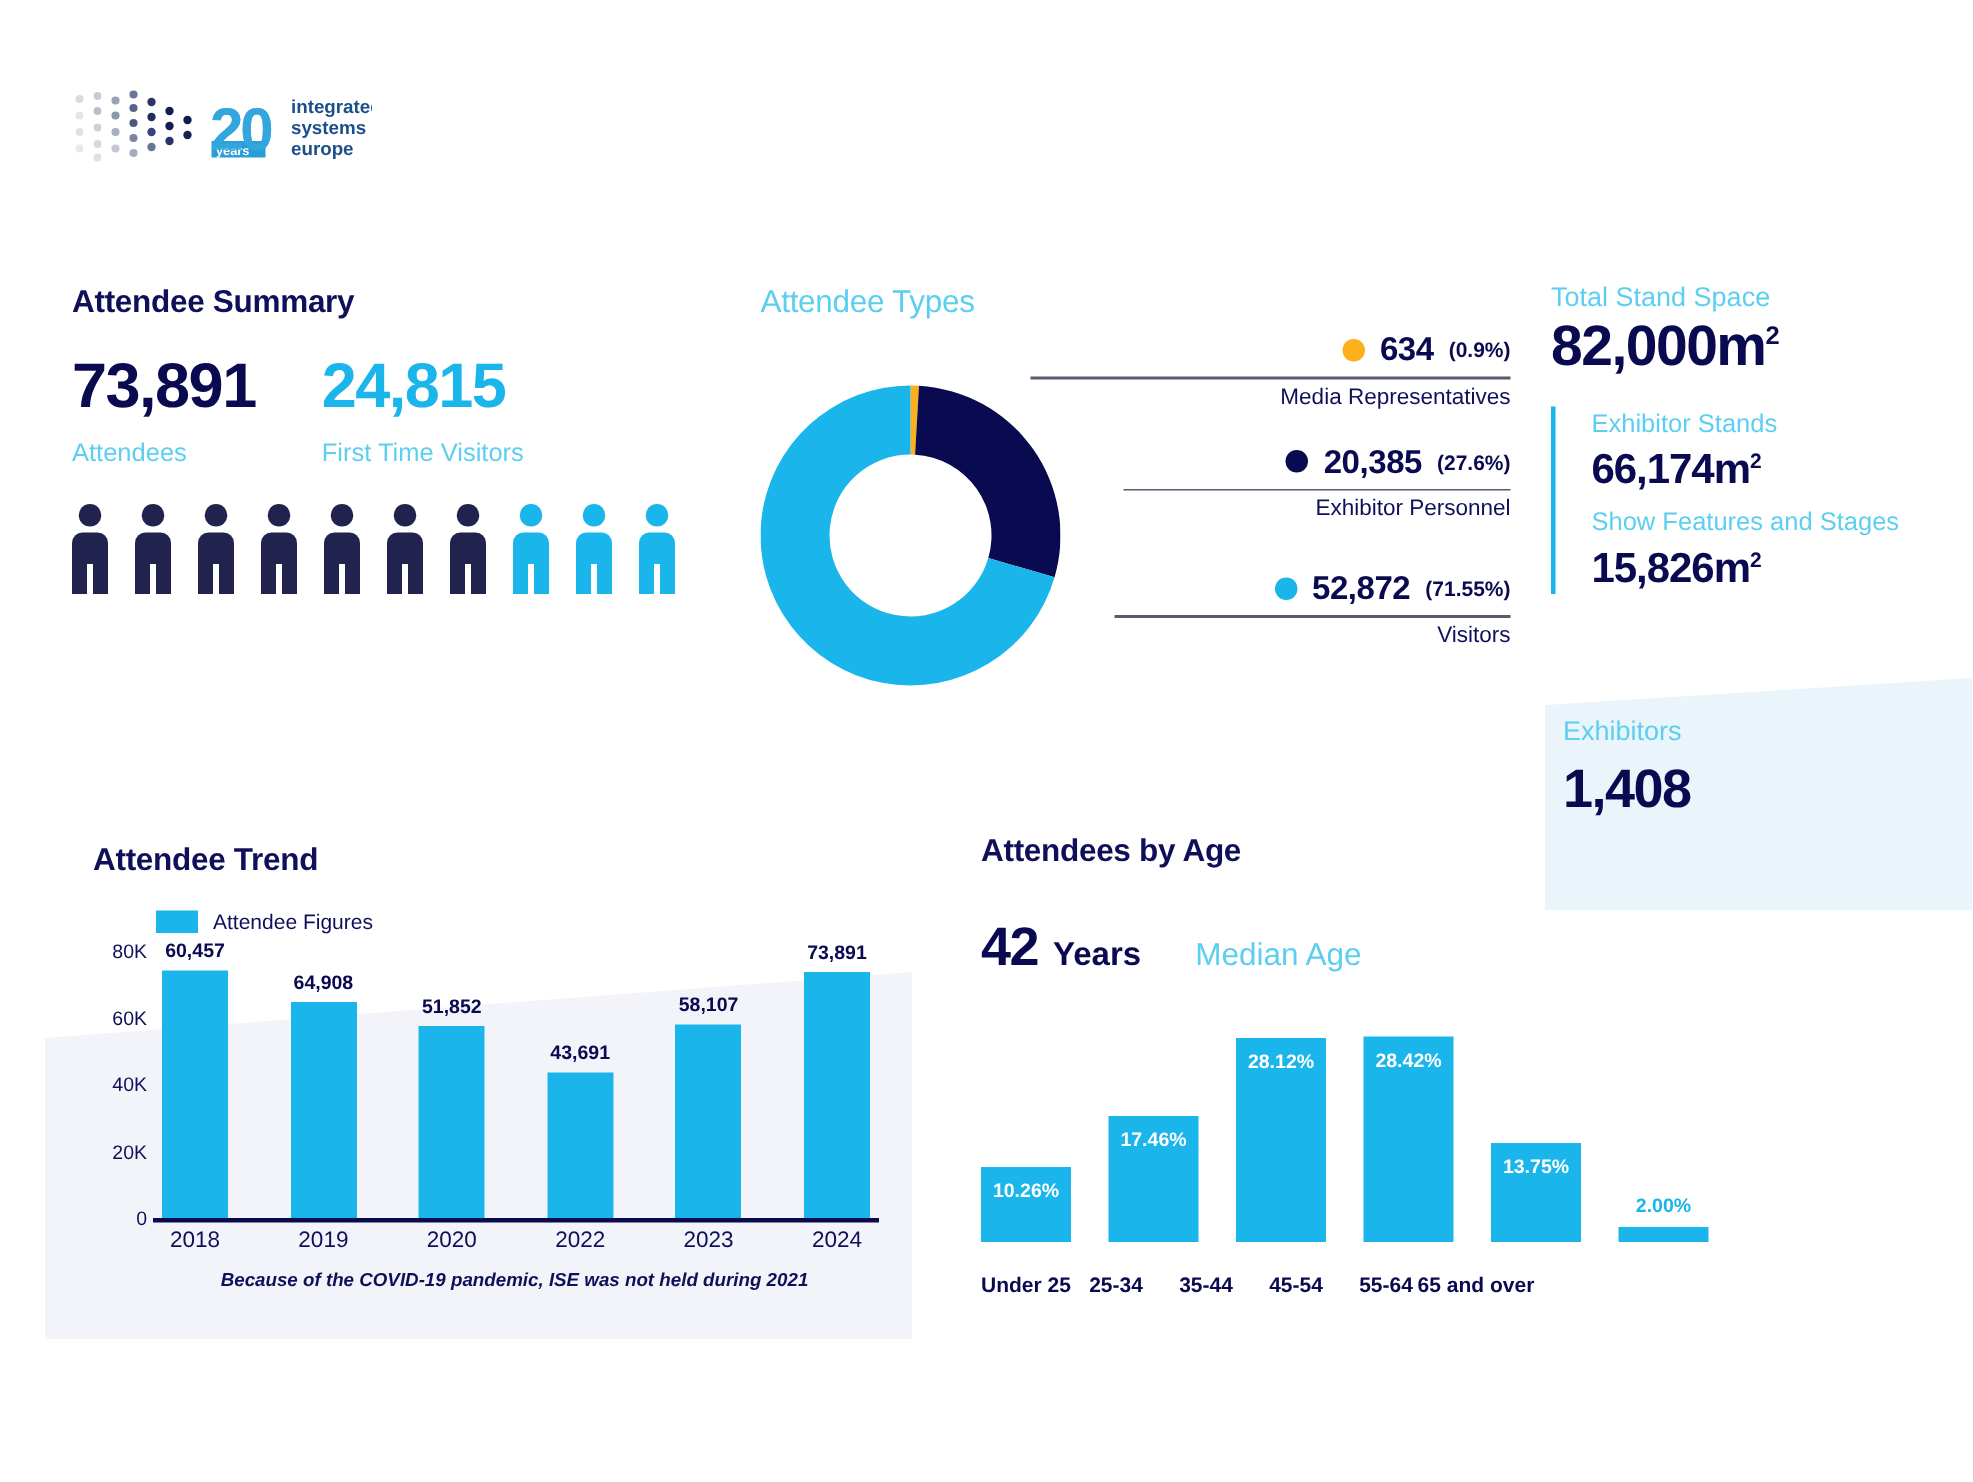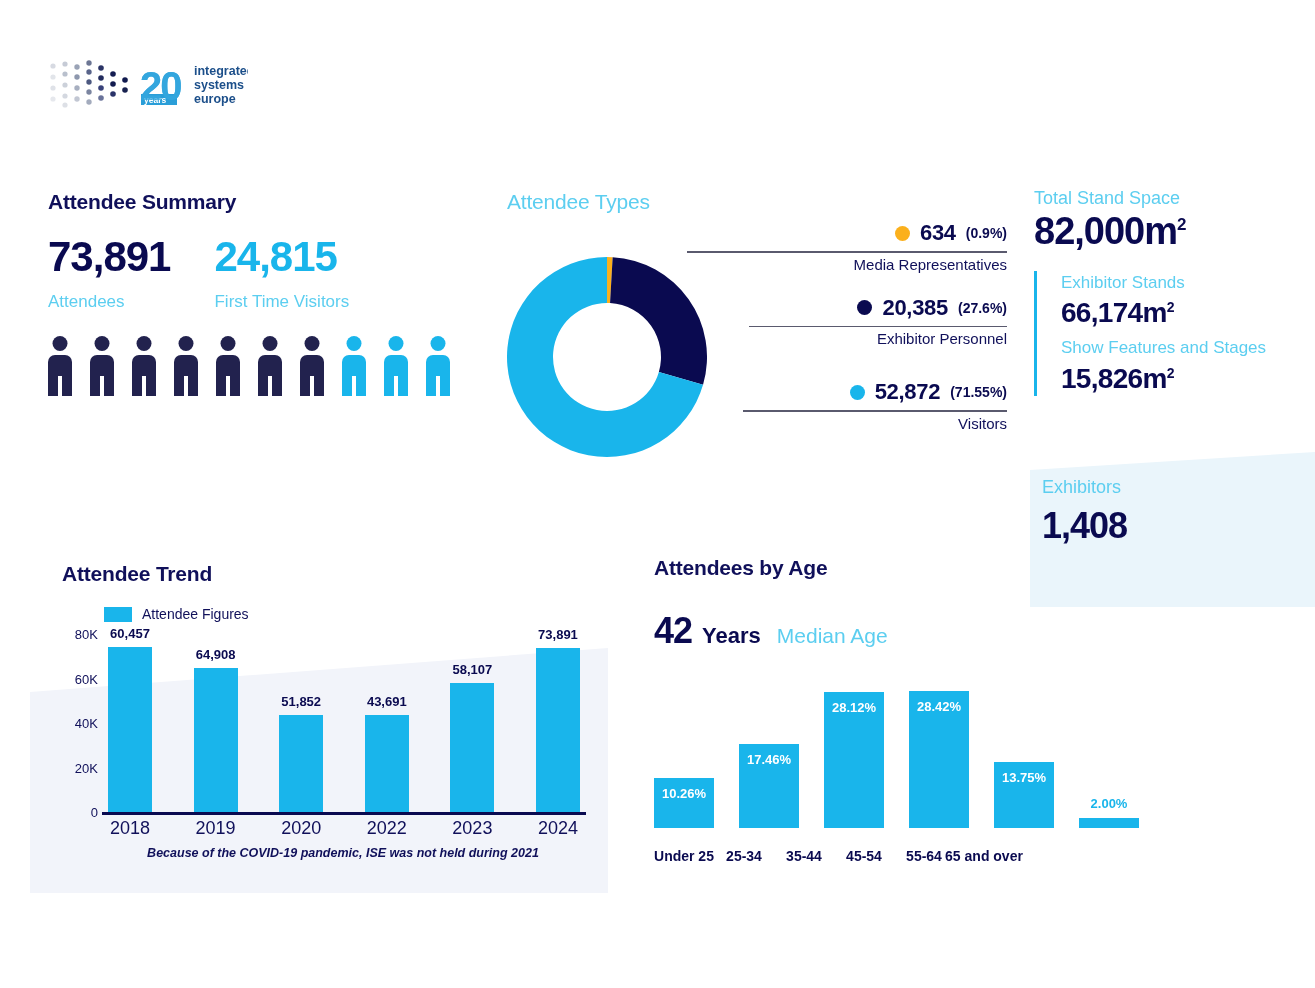--- a/index.html
+++ b/index.html
@@ -112,33 +112,33 @@
   .tbar{width:44px;position:relative;background:var(--cyan);}
   .tbar .val{
     position:absolute;top:-21px;left:50%;transform:translateX(-50%);
     font-size:13px;font-weight:bold;color:var(--navy-deep);white-space:nowrap;
   }
   #x-axis-line{position:absolute;left:40px;right:36px;top:178px;height:2.5px;background:var(--navy-deep);}
   #x-labels{
     position:absolute;left:46px;right:42px;top:184px;
     display:flex;justify-content:space-between;
   }
-  #x-labels span{width:44px;text-align:center;font-size:18px;color:var(--navy);}
+  #x-labels span{width:44px;text-align:center;font-size:15px;color:var(--navy);}
   #trend-note{
     position:absolute;left:46px;top:212px;width:470px;text-align:center;
     font-size:12.5px;font-style:italic;font-weight:bold;color:var(--navy);
   }
 
   
   #age{position:absolute;left:654px;top:556px;width:520px;}
   #age .title{margin-bottom:30px;}
   #median{display:flex;align-items:baseline;gap:10px;}
   #median .num{font-size:36px;font-weight:bold;color:var(--navy-deep);letter-spacing:-1px;}
   #median .yrs{font-size:22px;font-weight:bold;color:var(--navy-deep);}
-  #median .lbl{font-size:21px;color:var(--cyan-light);margin-left:6px;}
+  #median .lbl{font-size:21px;color:var(--cyan-light);margin-left:26px;}
   #age-plot{position:relative;height:180px;margin-top:32px;}
   #bars-age{
     position:absolute;left:0;bottom:36px;width:485px;
     display:flex;align-items:flex-end;justify-content:space-between;
   }
   .abar-wrap{width:60px;display:flex;flex-direction:column;align-items:center;}
   .abar{width:60px;background:var(--cyan);position:relative;}
   .abar .pct{
     position:absolute;top:8px;left:50%;transform:translateX(-50%);
     font-size:13px;font-weight:bold;color:#ffffff;white-space:nowrap;
@@ -338,21 +338,21 @@
         <div class="y-tick" style="top: 44.5px;">60K</div>
         <div class="y-tick" style="top: 0px;">80K</div>
       </div>
     <div id="bars-trend">
         <div class="tbar" style="height: 165px;">
           <span class="val">60,457</span>
         </div>
         <div class="tbar" style="height: 144.42px;">
           <span class="val">64,908</span>
         </div>
-        <div class="tbar" style="height: 97px;">
+        <div class="tbar" style="height: 128px;">
           <span class="val">51,852</span>
         </div>
         <div class="tbar" style="height: 97.2125px;">
           <span class="val">43,691</span>
         </div>
         <div class="tbar" style="height: 129.288px;">
           <span class="val">58,107</span>
         </div>
         <div class="tbar" style="height: 164.407px;">
           <span class="val">73,891</span>

